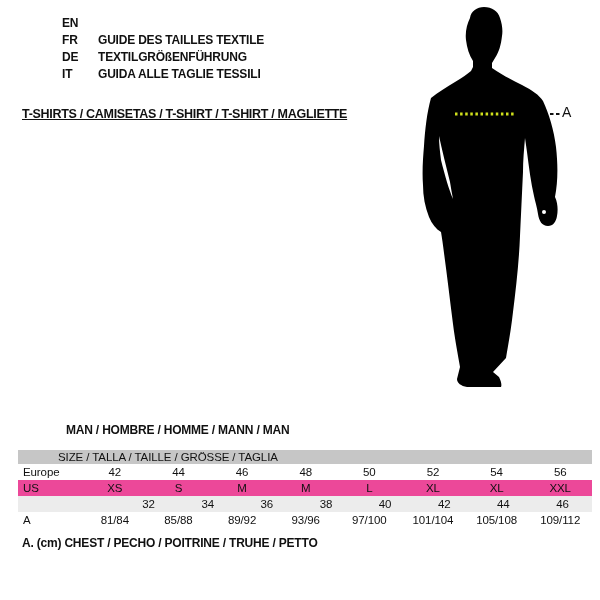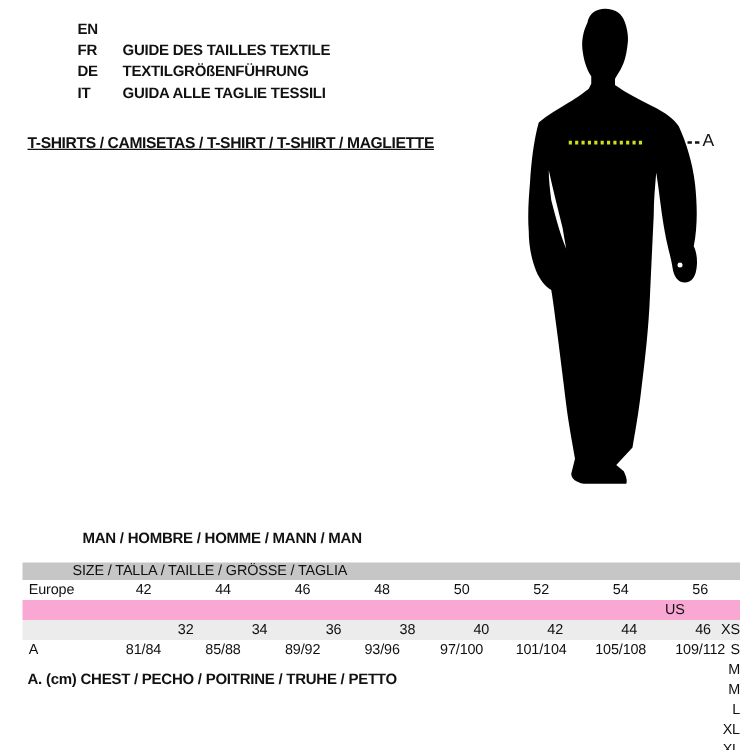--- a/index.html
+++ b/index.html
@@ -92,21 +92,21 @@
         <span class="st-label">Europe</span>
         <span class="st-cell">42</span>
         <span class="st-cell">44</span>
         <span class="st-cell">46</span>
         <span class="st-cell">48</span>
         <span class="st-cell">50</span>
         <span class="st-cell">52</span>
         <span class="st-cell">54</span>
         <span class="st-cell">56</span>
       </div>
-      <div class="st-row" style="background: #f9a8d4; flex-direction: column;">
+      <div class="st-row" style="background: #ec4899;">
         <span class="st-label">US</span>
         <span class="st-cell">XS</span>
         <span class="st-cell">S</span>
         <span class="st-cell">M</span>
         <span class="st-cell">M</span>
         <span class="st-cell">L</span>
         <span class="st-cell">XL</span>
         <span class="st-cell">XL</span>
         <span class="st-cell">XXL</span>
       </div>

